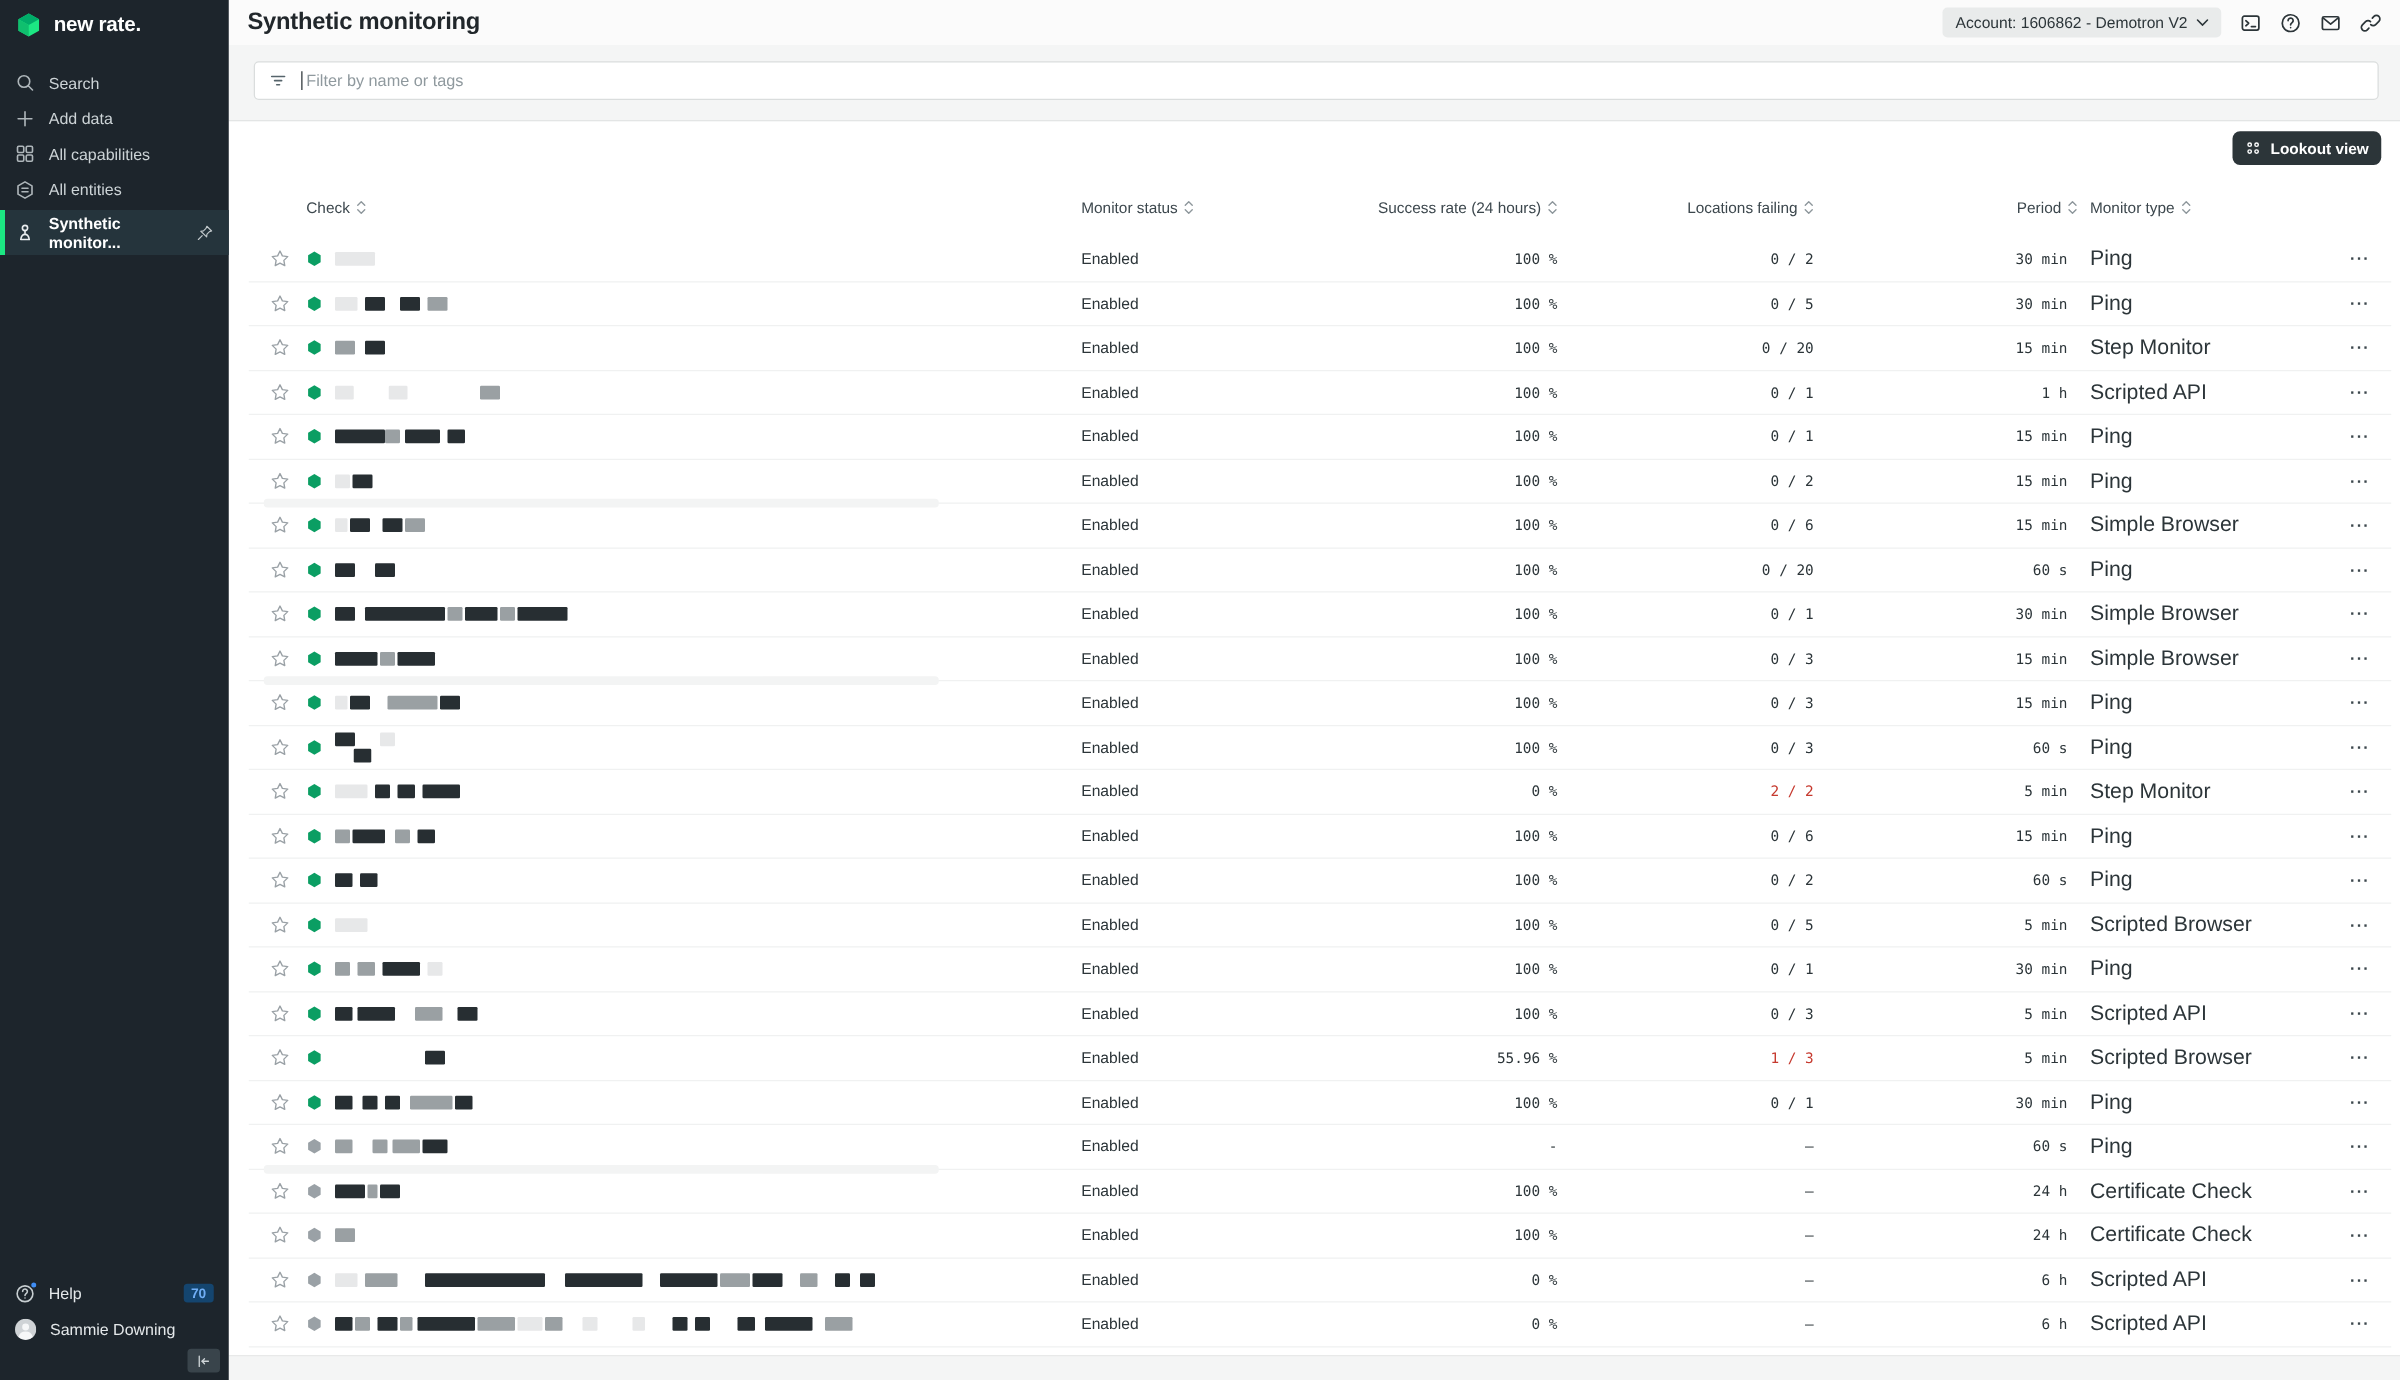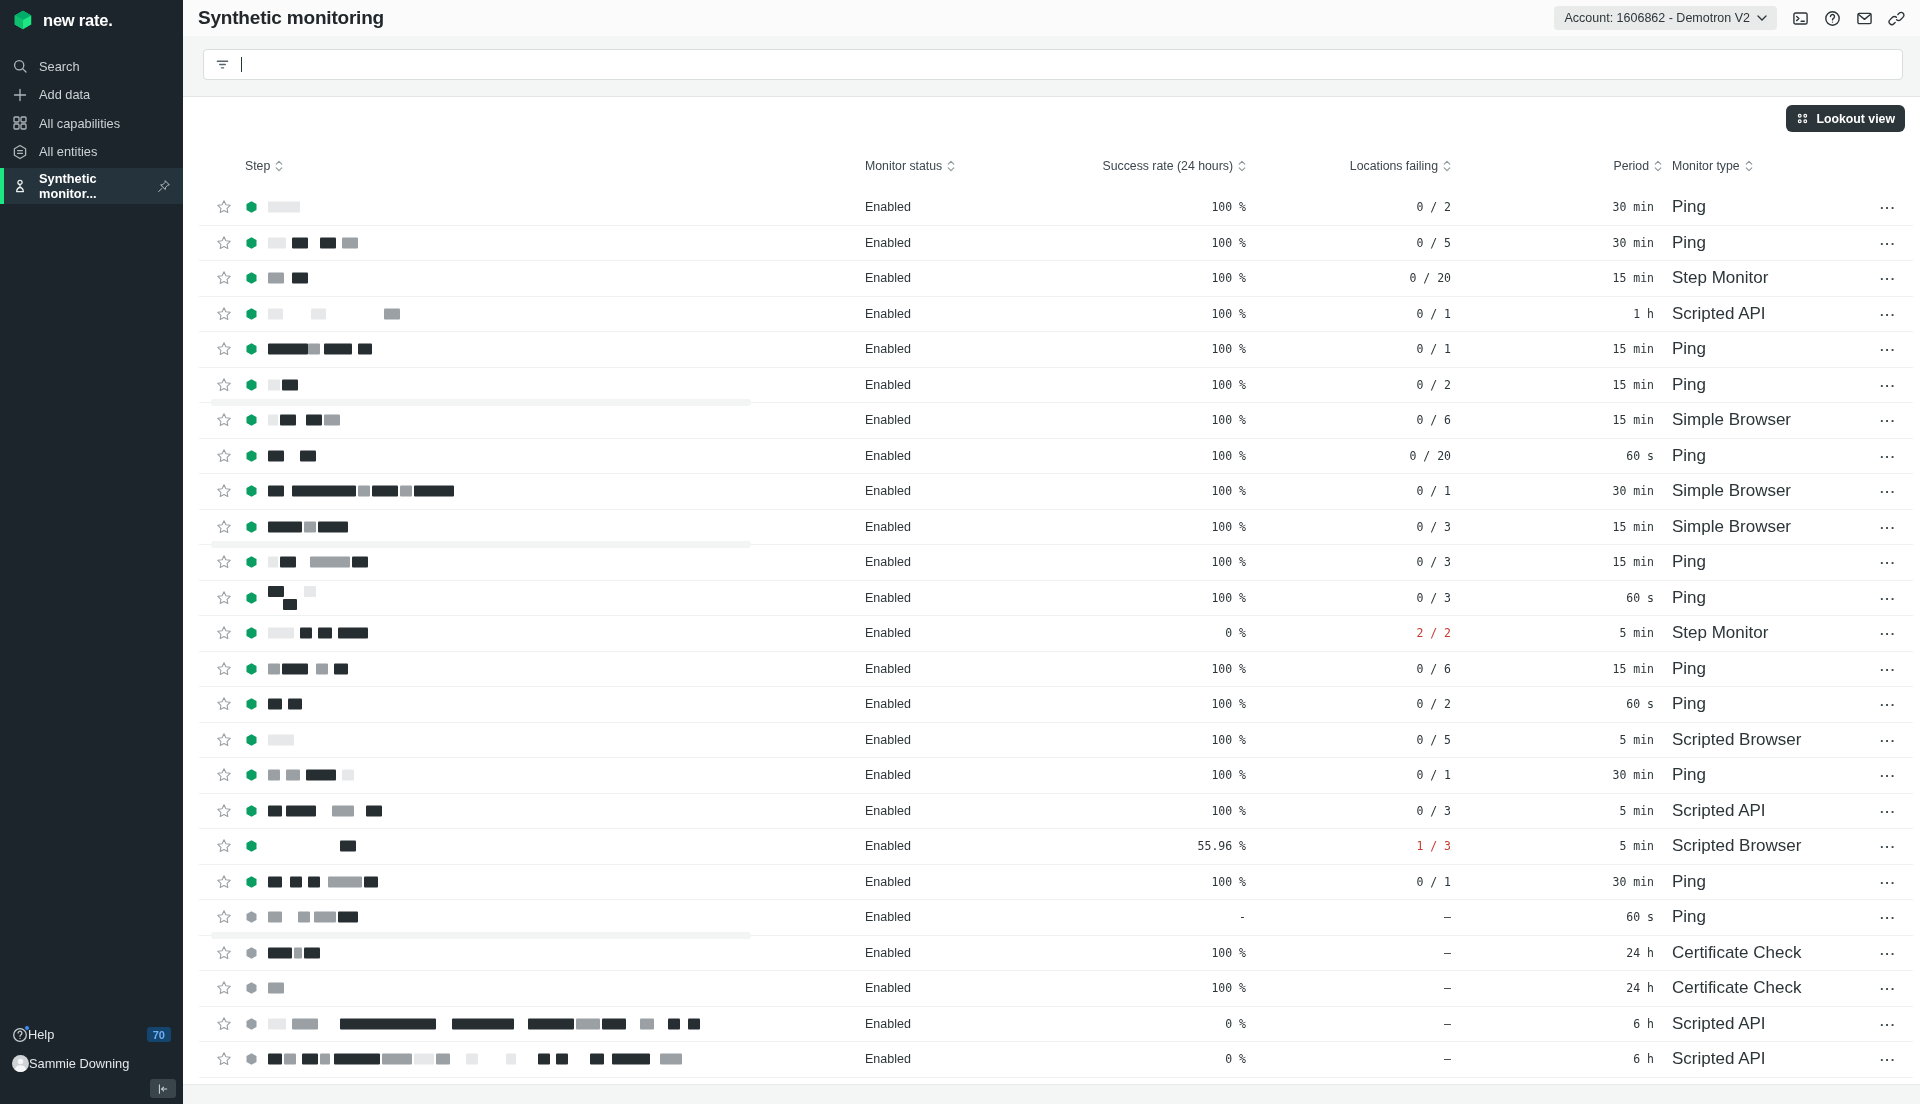--- a/index.html
+++ b/index.html
@@ -14,21 +14,21 @@
   .logo-text { color:#fff; font-weight:700; font-size:16.5px; letter-spacing:-0.2px; }
   .side-nav { position:absolute; top:52px; left:0; right:0; }
   .nav-item { display:flex; align-items:center; gap:11px; height:28.5px; padding:0 12px;
     font-size:12.8px; color:#ccd3d6; cursor:pointer; }
   .nav-item .ni { width:16px; height:16px; color:#aeb6ba; flex:0 0 16px; display:flex; }
   .nav-item.active { height:36px; margin-top:2px; background:#25343c;
     border-left:4px solid #1ce783; padding-left:8px; color:#fff; font-weight:700; }
   .nav-item.active .ni { color:#e8ecee; }
   .nav-item .pin { margin-left:auto; width:15px; height:15px; color:#c2c9cc; display:flex; }
   .side-footer { position:absolute; left:0; right:0; bottom:26px; }
-  .foot-row { display:flex; align-items:center; height:29px; padding:0 12px;
+  .foot-row { display:flex; align-items:center; gap:11px; height:29px; padding:0 12px;
     font-size:12.8px; color:#e4e8ea; cursor:pointer; }
   .foot-row .ni { width:16px; height:16px; color:#c6cdd0; flex:0 0 16px; display:flex; position:relative; }
   .notif-dot { position:absolute; top:-2px; right:-2px; width:6px; height:6px;
     border-radius:50%; background:#3f8df5; border:1px solid #1d252c; }
   .help-badge { margin-left:auto; background:#14456f; color:#70aef5; font-size:11px;
     font-weight:700; padding:1.5px 6px; border-radius:3px; }
   .collapse-btn { position:absolute; right:7px; bottom:-20px; width:26px; height:19px;
     background:#39444b; border-radius:3px; display:flex; align-items:center;
     justify-content:center; color:#cfd5d8; cursor:pointer; }
   .user-avatar { width:17px; height:17px; flex:0 0 17px; }
@@ -248,39 +248,40 @@
     <div class="filterband">
       <div class="filterbox">
         <span class="ni">
           <svg viewBox="0 0 16 16" fill="none" stroke="currentColor" stroke-width="1.4" stroke-linecap="round">
               <path d="M2.5 4.5h11"></path>
               <path d="M5 8h6"></path>
               <path d="M6.8 11.5h2.4"></path>
             </svg>
         </span>
         <span class="caret"></span>
+        <input class="filter-input" placeholder="Filter by name or tags" style="">
       </div>
     </div>
 
 
     <button class="lookout-btn">
       <span class="ni">
         <svg viewBox="0 0 16 16" fill="none" stroke="currentColor" stroke-width="1.4">
             <circle cx="4.6" cy="4.6" r="1.7"></circle>
             <circle cx="11.4" cy="4.6" r="1.7"></circle>
             <circle cx="4.6" cy="11.4" r="1.7"></circle>
             <circle cx="11.4" cy="11.4" r="1.7"></circle>
           </svg>
       </span>
       <span>Lookout view</span>
     </button>
 
     <div class="thead" id="thead">
         <div class="hcell h-name">
-          <span>Step</span>
+          <span>Check</span>
           <span class="sort">
             <svg viewBox="0 0 8 12" fill="none" stroke="currentColor" stroke-width="1.1" stroke-linecap="round" stroke-linejoin="round" style="width:100%;height:100%">
               <path d="M1.2 4.2L4 1.4l2.8 2.8"></path>
               <path d="M1.2 7.8L4 10.6l2.8-2.8"></path>
             </svg>
           </span>
         </div>
         <div class="hcell h-status">
           <span>Monitor status</span>
           <span class="sort">

